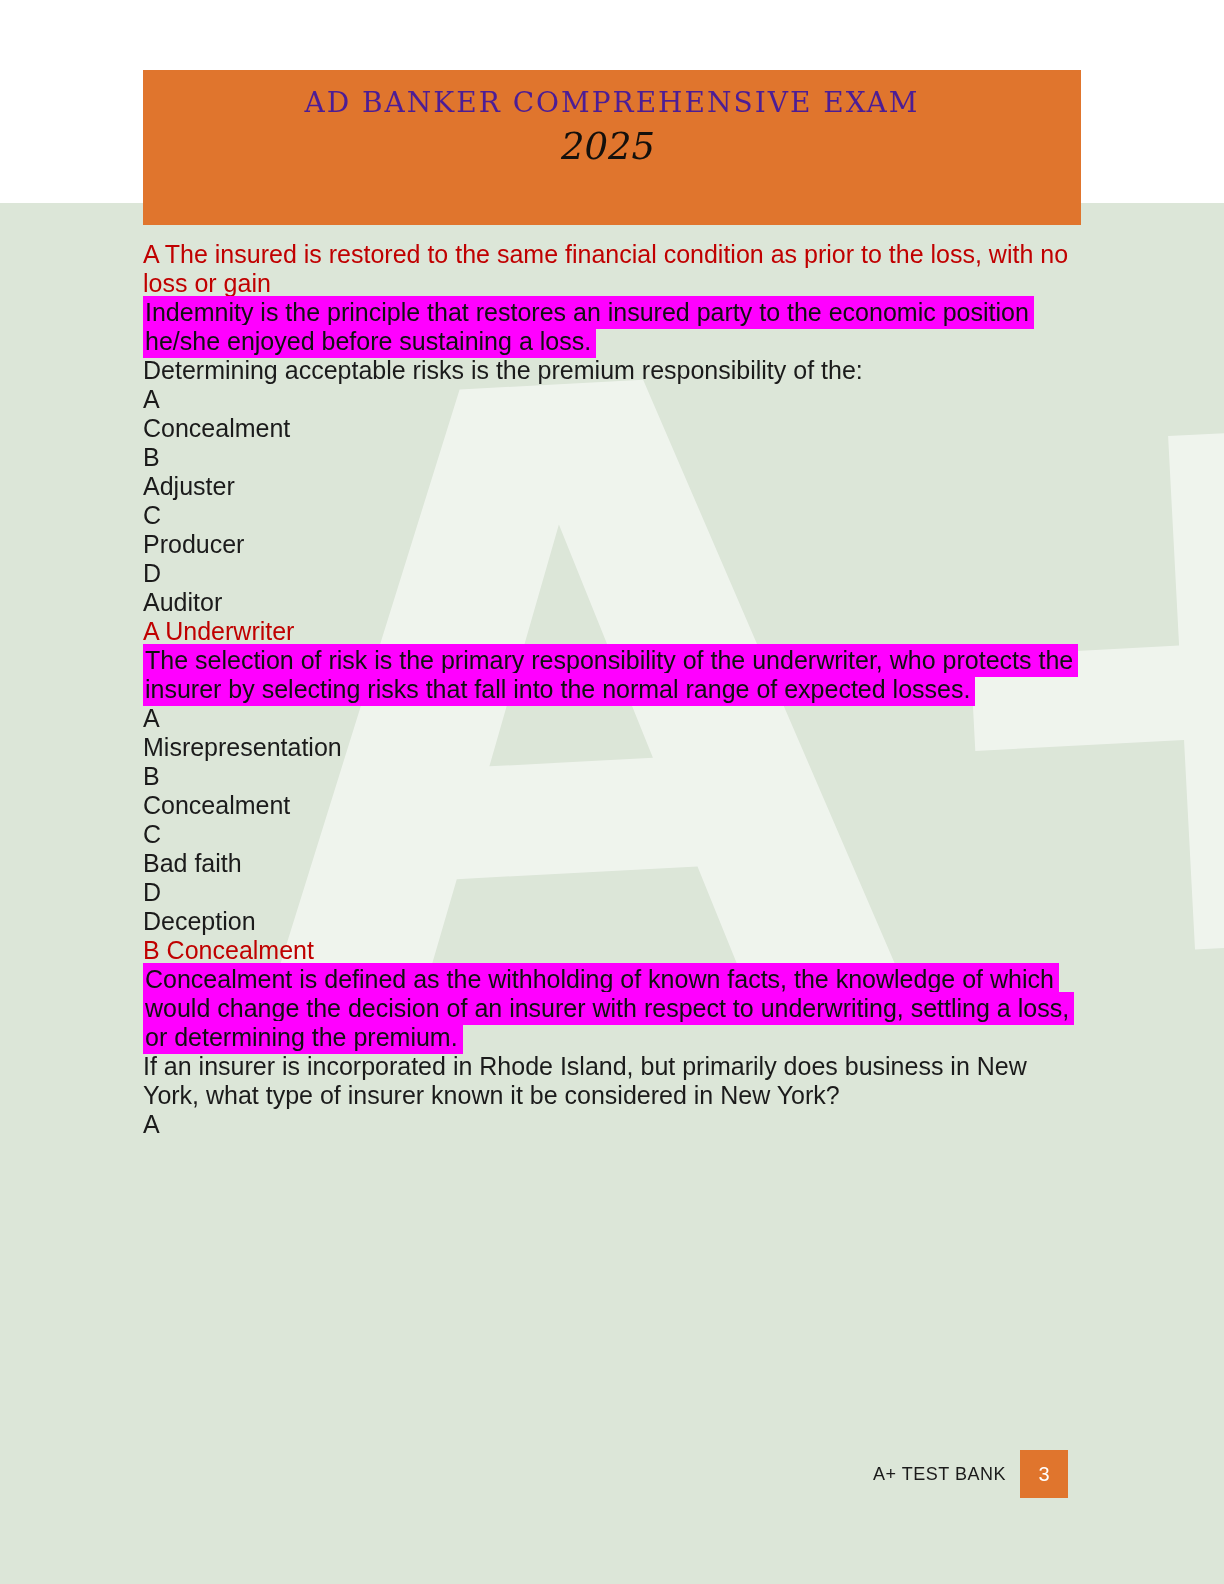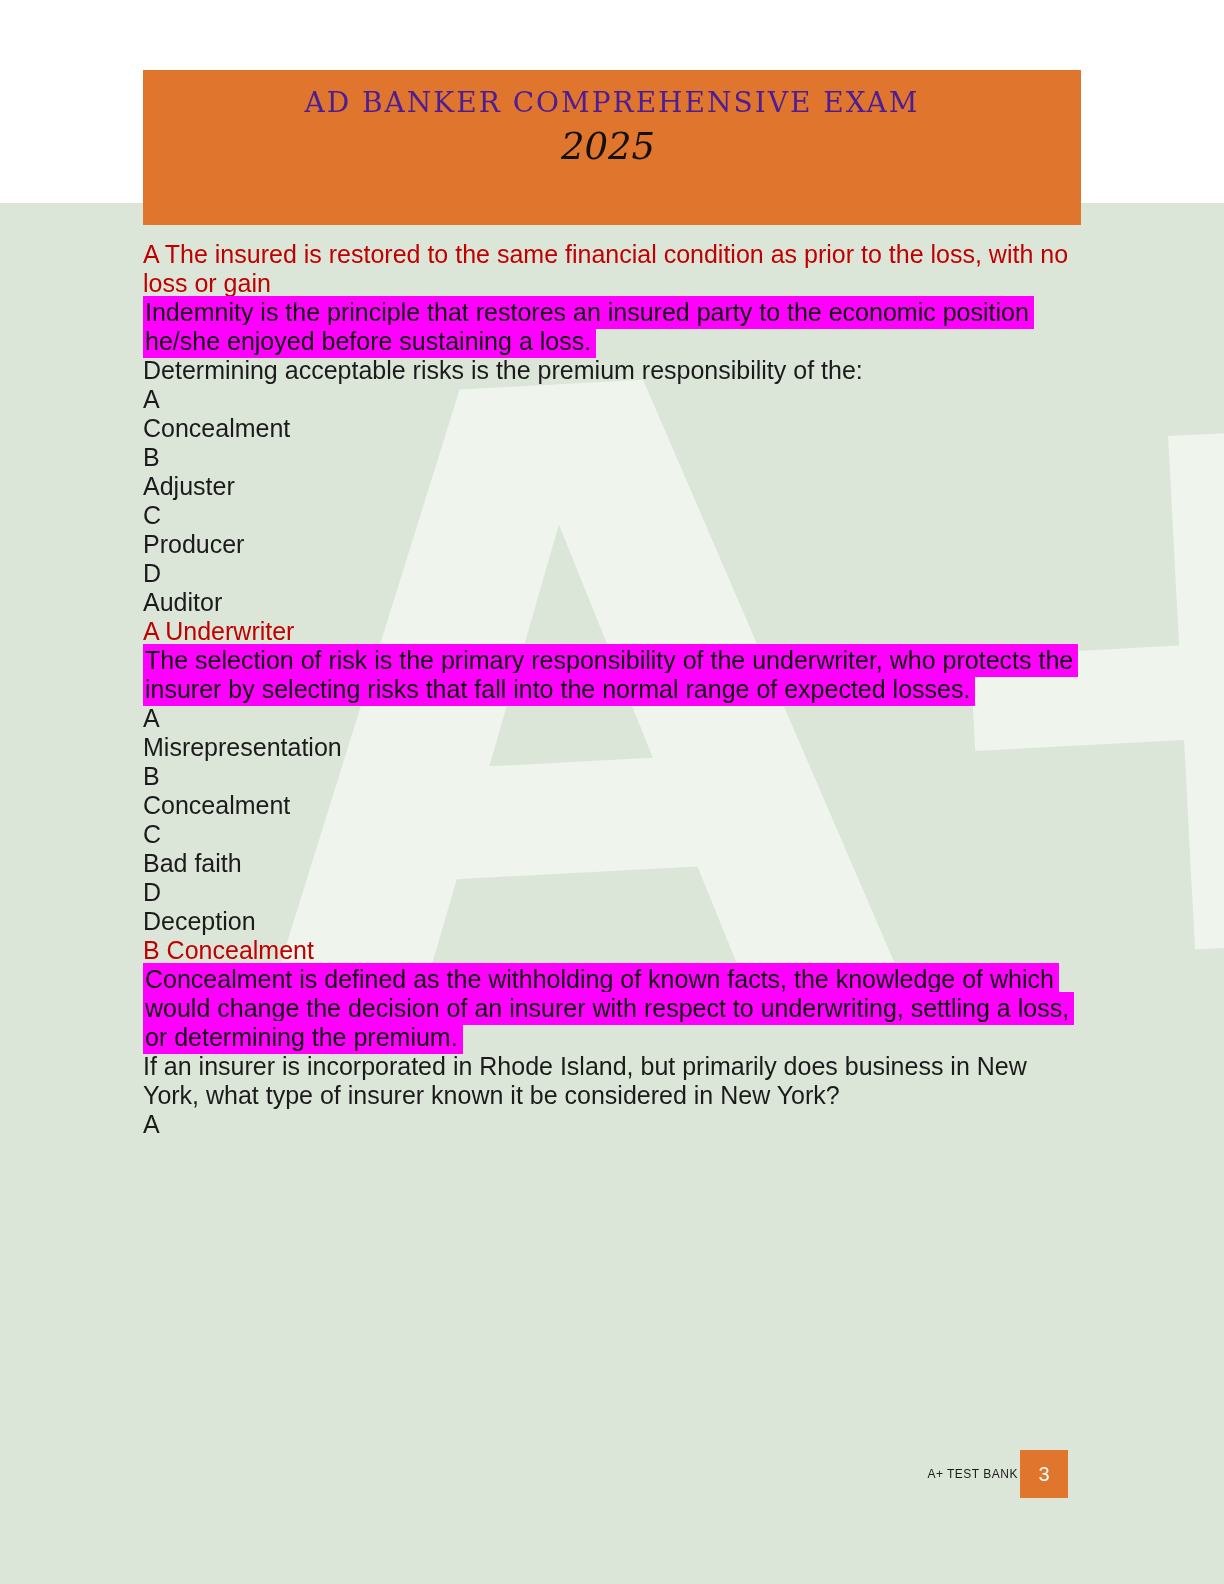--- a/index.html
+++ b/index.html
@@ -71,23 +71,23 @@
   .opt{line-height:29px;}
   .answer{margin-top:14px;margin-bottom:26px;}
   .q3{margin-top:150px;}
   .footer{
     position:absolute;
     right:156px;bottom:86px;
     display:flex;align-items:center;
     z-index:2;
   }
   .footer-label{
-    font-size:12px;
+    font-size:18px;
     color:#1b1b1b;
-    margin-right:2px;
+    margin-right:14px;
     letter-spacing:0.5px;
   }
   .page-num{
     display:flex;align-items:center;justify-content:center;
     width:48px;height:48px;
     background:#e0752d;
     color:#ffffff;
     font-size:20px;
   }
 </style>

